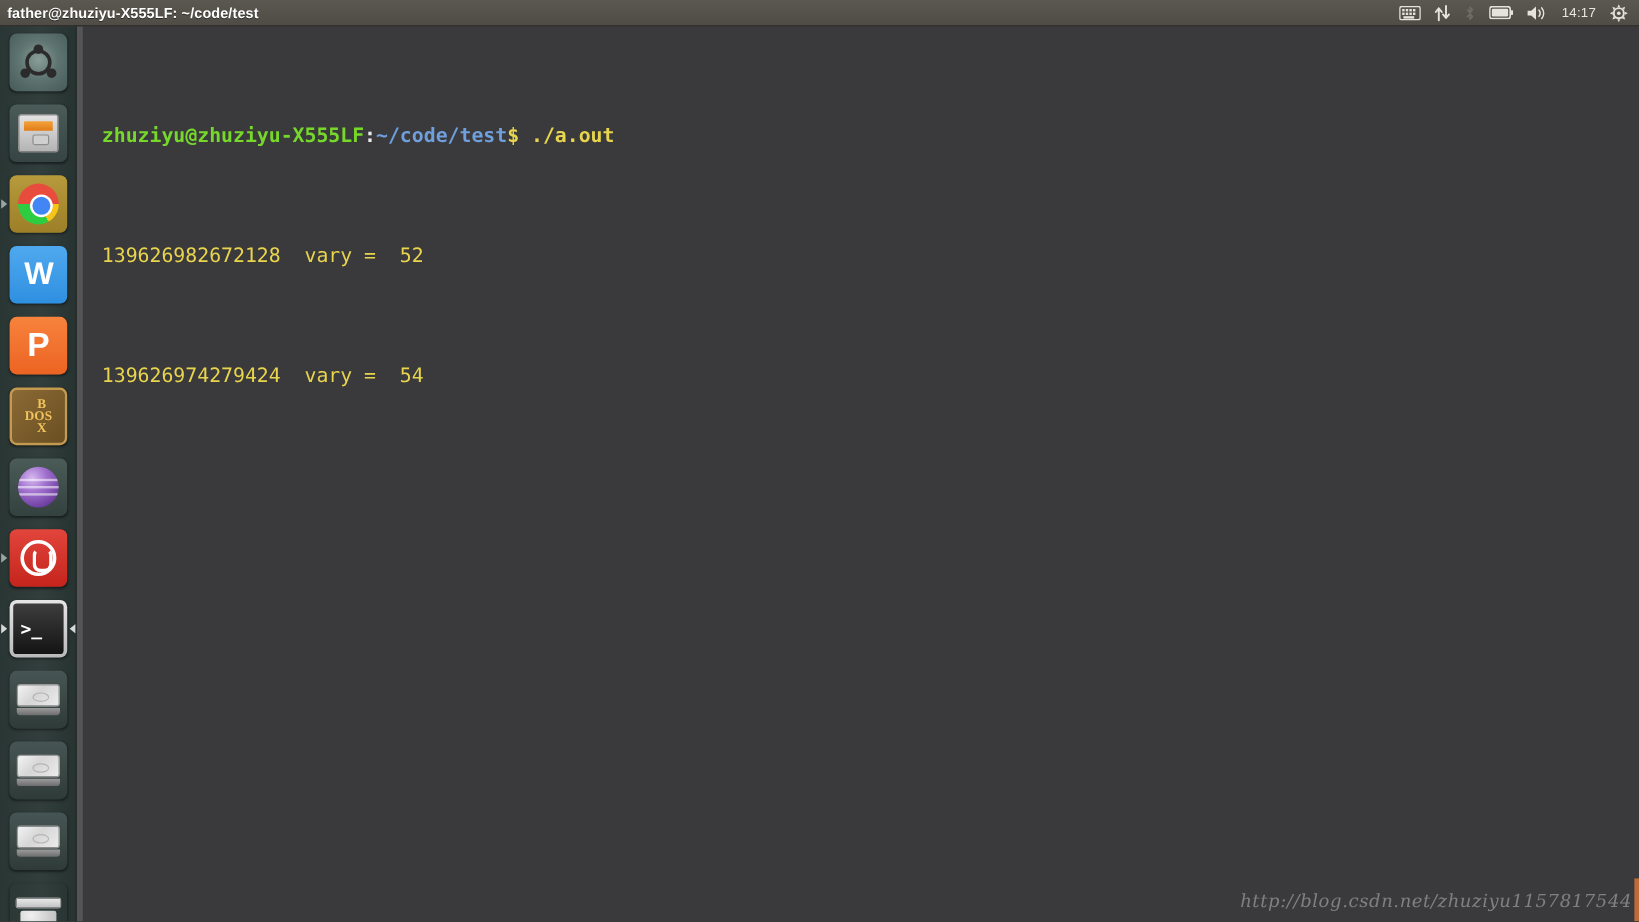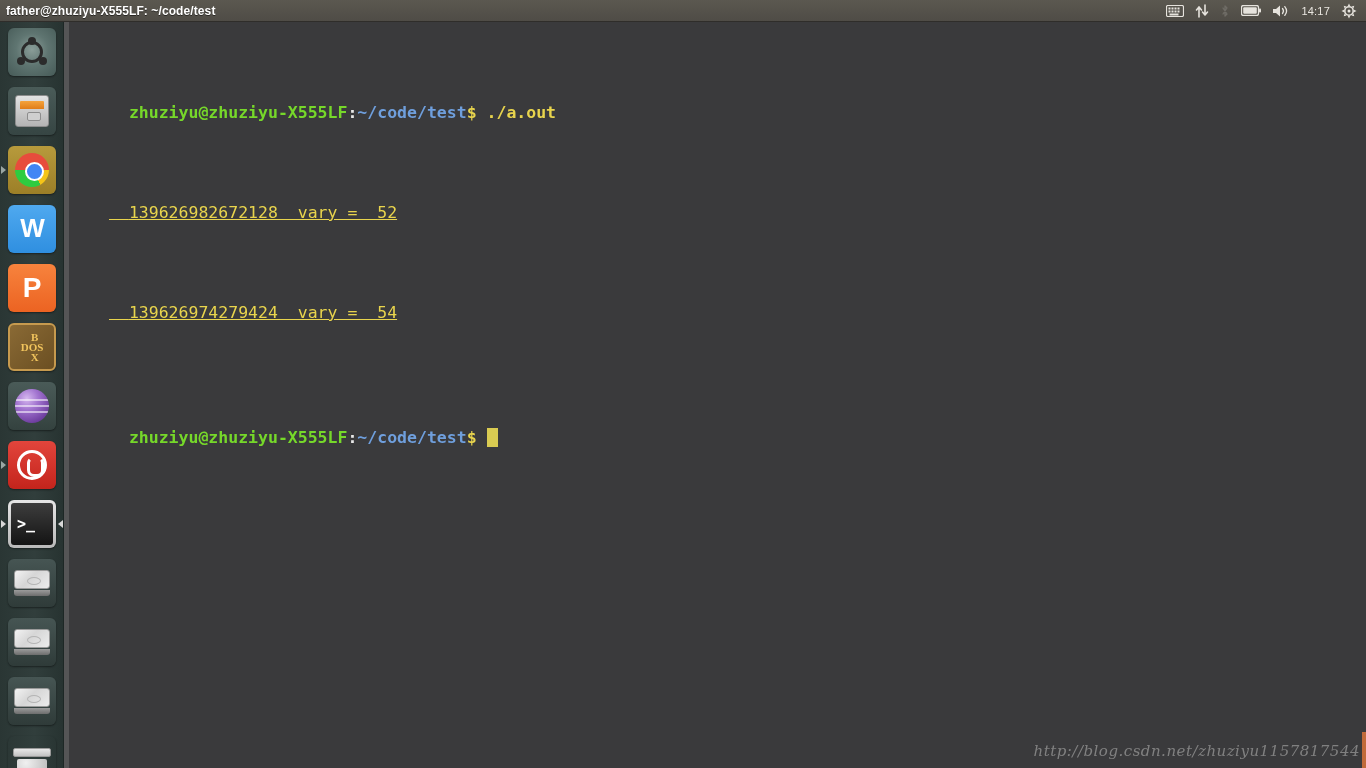--- a/index.html
+++ b/index.html
@@ -124,27 +124,27 @@
   }
   #scrollbar {
     position:absolute; left:0; top:0; width:5px; height:746px;
     background:linear-gradient(to right,#2e3a38,#3a3a3c);
   }
   #scrollbar-thumb { position:absolute; left:0; top:0; width:5px; height:746px; background:#555556; }
   #term-text {
     position:absolute; left:1px; top:3px; right:0; bottom:0;
     font-family:"DejaVu Sans Mono", monospace;
     font-size:16.5px; line-height:25px;
-    white-space:pre; letter-spacing:0px;padding-left:44px;
+    white-space:pre; letter-spacing:0px;
   }
   .l { display:block; height:25px; }
   .c-green { color:#76d82a; font-weight:bold; }
   .c-white { color:#e8e8e8; font-weight:bold; }
   .c-blue  { color:#6f9fdd; font-weight:bold; }
-  .c-yellow{ color:#e8d44d;text-decoration:underline; }
+  .c-yellow{ color:#e8d44d; }
   .c-yellow-b{ color:#e8d44d; font-weight:bold; }
   .cursor { display:inline-block; width:11px; height:19px; background:#d9cb52;
             vertical-align:-4px; }
   #watermark {
     position:absolute; right:6px; bottom:8px;
     color:#8d8d8d; font-family:"DejaVu Serif", serif; font-size:15px; letter-spacing:.5px;
     opacity:.85;
     font-style:italic;
   }
   #watermark-bar { position:absolute; right:0; bottom:0; width:4px; height:36px; background:#c06a3a; }
@@ -343,21 +343,20 @@
 
     <div id="term-text">
 
       <span class="l">  <span class="c-green">zhuziyu@zhuziyu-X555LF</span><span class="c-white">:</span><span class="c-blue">~/code/test</span><span class="c-yellow-b">$</span><span class="c-yellow-b"> ./a.out</span></span>
 
       <span class="l c-yellow">  <span>139626982672128  vary =  52</span></span>
 
       <span class="l c-yellow">  <span>139626974279424  vary =  54</span></span>
 
 
-      <span class="l">  <span class="c-green">zhuziyu@zhuziyu-X555LF</span><span class="c-white">:</span><span class="c-blue">~/code/test</span><span class="c-yellow-b">$</span> <span class="cursor"></span></span>
 
     </div>
 
     <div id="watermark">http://blog.csdn.net/zhuziyu1157817544</div>
     <div id="watermark-bar"></div>
   </div>
 
 </div>
 
 </body></html>

